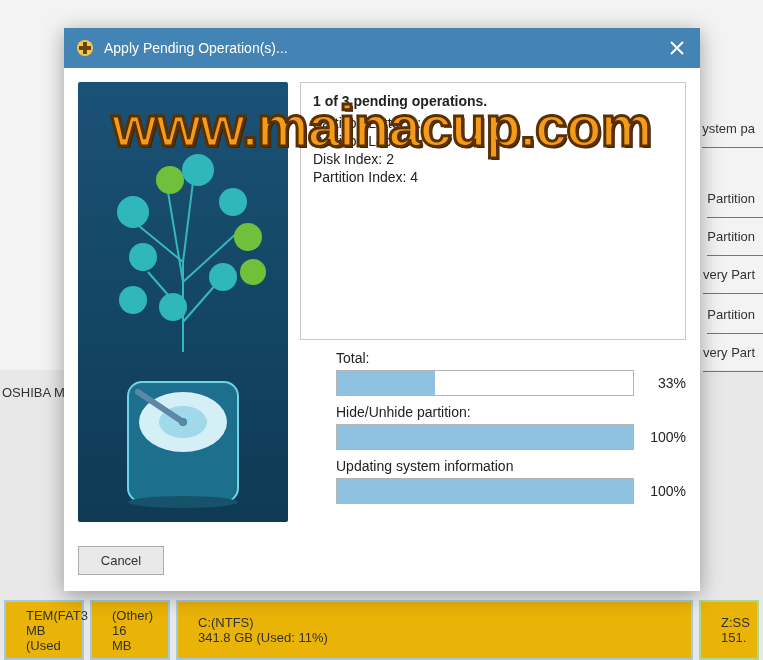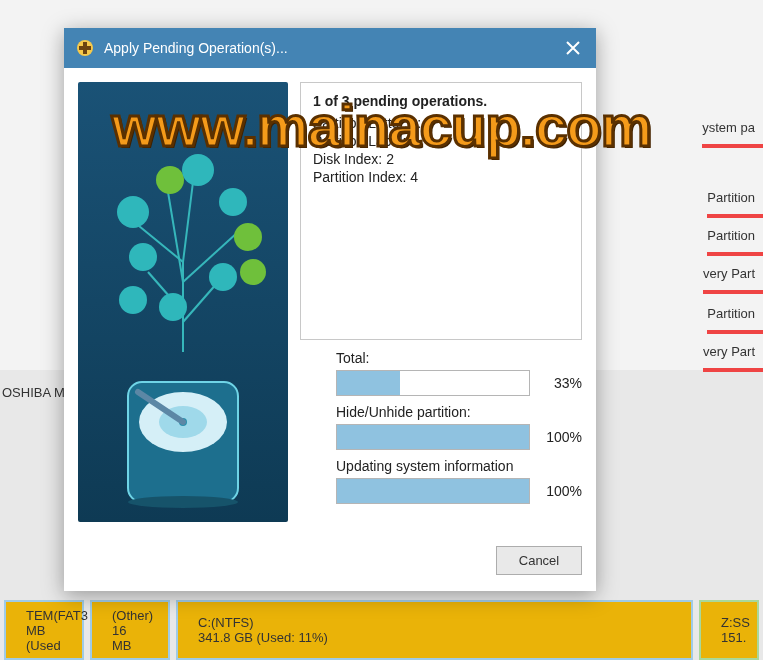--- a/index.html
+++ b/index.html
@@ -1,31 +1,31 @@
 <!DOCTYPE html>
 <html><head>
 <meta charset="utf-8">
 <style>
   * { box-sizing: border-box; margin: 0; padding: 0; font-family: "Segoe UI", Tahoma, sans-serif; }
   body { background: #e8e8e8; width: 763px; height: 660px; overflow: hidden; position: relative; }
 
   
   .bg-table { position: absolute; top: 0; left: 0; right: 0; height: 370px; background: #f3f3f3; }
-  .bg-row { position: absolute; right: 0; height: 38px; padding-right: 8px; display: flex; align-items: center; font-size: 13px; color: #333; border-bottom: 4px solid #ef4444; }
+  .bg-row { position: absolute; right: 0; height: 38px; padding-right: 8px; display: flex; align-items: center; font-size: 13px; color: #333; border-bottom: 1px solid #ef4444; }
   .bg-label { position: absolute; left: 0; top: 385px; font-size: 13px; color: #333; padding-left: 2px; }
 
   .bg-bottom { position: absolute; bottom: 0; left: 0; right: 0; height: 60px; display: flex; gap: 6px; padding: 0 4px; }
   .bg-part { background: #eab308; border: 2px solid #9fcbe6; padding: 6px 20px; font-size: 13px; color: #333; min-width: 60px; display:flex; flex-direction:column; justify-content:center;}
   .bg-part:last-child{border-color:#a8d89b;}
 
   
   .dialog {
     position: absolute;
     left: 64px; top: 28px;
-    width: 532px;
+    width: 636px;
     background: #fff;
     box-shadow: 0 4px 20px rgba(0,0,0,.35);
   }
   .titlebar {
     height: 40px;
     background: #4484b4;
     display: flex; align-items: center;
     padding: 0 8px 0 10px;
     color: #fff;
   }
@@ -65,21 +65,21 @@
     position: relative;
   }
   .prog-fill {
     position: absolute; top:0; left:0; bottom:0;
     background: #8fc2e0;
   }
   .prog-pct { width: 44px; text-align: right; font-size: 14px; color:#222;}
 
   .dialog-footer {
     padding: 10px 14px 16px 14px;
-    display: flex; justify-content: flex-end;
+    display: flex; justify-content: flex-start;
   }
   .btn {
     min-width: 86px;
     padding: 6px 14px;
     border: 1px solid #adadad;
     background: #e9e9e9;
     font-size: 13px;
     color: #333;
     cursor: pointer;
   }

